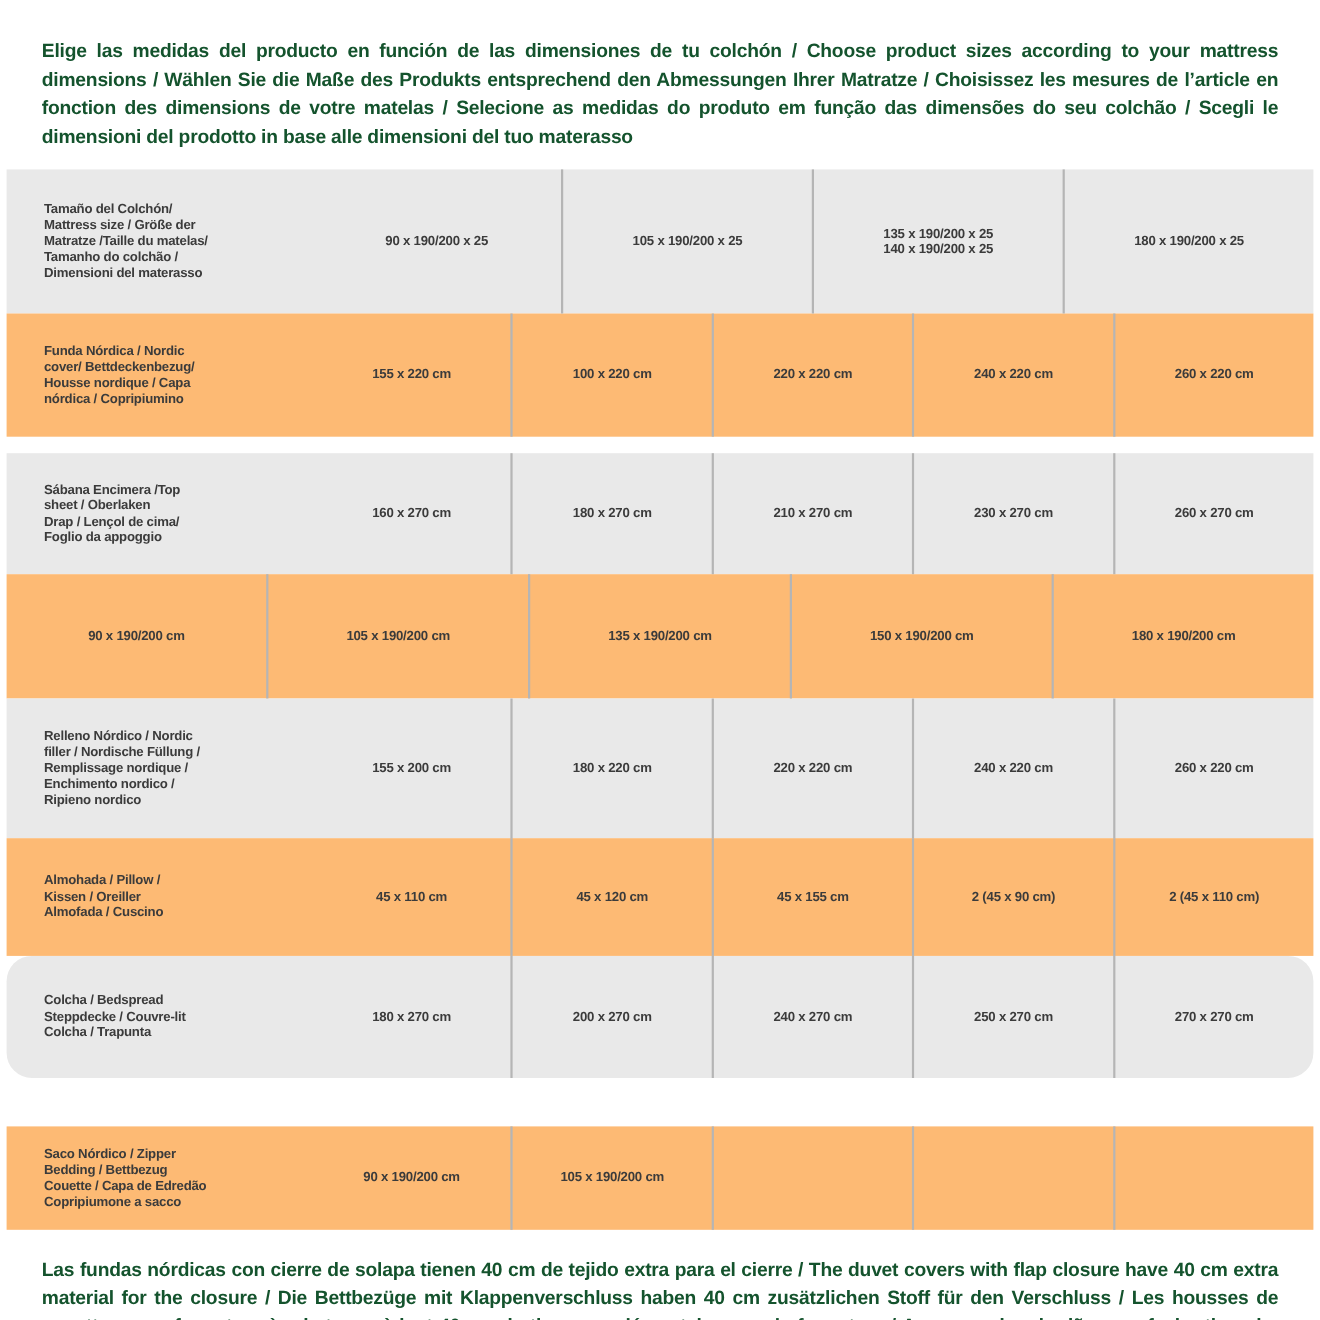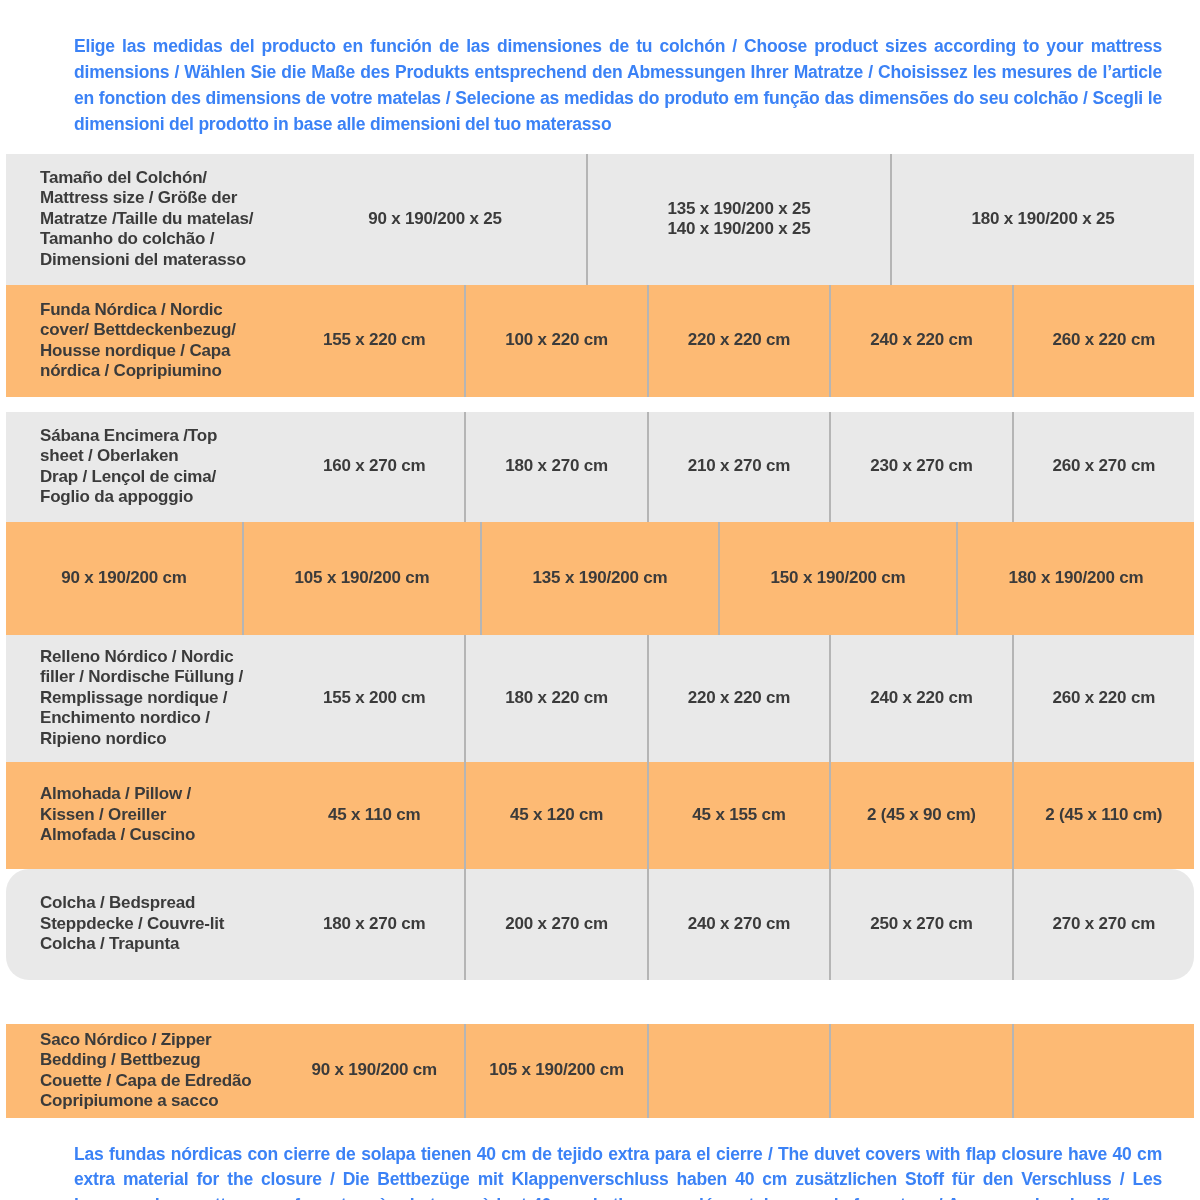--- a/index.html
+++ b/index.html
@@ -9,37 +9,36 @@
     color:#3b3b3b;
     -webkit-font-smoothing:antialiased;
   }
   .page { padding-top:34px; }
 
   .intro, .footnote {
     font-weight:700;
     font-size:17.5px;
     line-height:1.48;
     text-align:justify;
-    color:#3b82f6;
+    color:#14532d;
     padding:0 38px;
     letter-spacing:-0.2px;
-    margin-left:36px;
   }
 
   .size-table { margin:16px 6px 0 6px; }
 
   .trow { display:flex; align-items:stretch; background:#fdba74; }
   .trow:nth-child(odd) { background:#e9e9e9; }
 
   .cell {
     display:flex;
     align-items:center;
     white-space:pre-line;
     font-weight:700;
-    font-size:17px;
+    font-size:12px;
     line-height:1.2;
     letter-spacing:-0.2px;
     color:#3b3b3b;
   }
   .cell.label {
     width:23.4%;
     padding-left:34px;
     padding-right:10px;
     justify-content:flex-start;
   }
@@ -70,20 +69,21 @@
   <p class="intro">Elige las medidas del producto en función de las dimensiones de tu colchón / Choose product sizes according to your mattress dimensions / Wählen Sie die Maße des Produkts entsprechend den Abmessungen Ihrer Matratze / Choisissez les mesures de l’article en fonction des dimensions de votre matelas / Selecione as medidas do produto em função das dimensões do seu colchão / Scegli le dimensioni del prodotto in base alle dimensioni del tuo materasso</p>
 
   <div class="size-table" id="size-table">
       <div class="trow">
         <div class="cell label">Tamaño del Colchón/
 Mattress size / Größe der
 Matratze /Taille du matelas/
 Tamanho do colchão /
 Dimensioni del materasso</div>
         <div class="cell value">90 x 190/200 x 25</div>
+        <div class="cell value">105 x 190/200 x 25</div>
         <div class="cell value">135 x 190/200 x 25
 140 x 190/200 x 25</div>
         <div class="cell value">180 x 190/200 x 25</div>
       </div>
       <div class="trow">
         <div class="cell label">Funda Nórdica / Nordic
 cover/ Bettdeckenbezug/
 Housse nordique / Capa
 nórdica / Copripiumino</div>
         <div class="cell value">155 x 220 cm</div>

